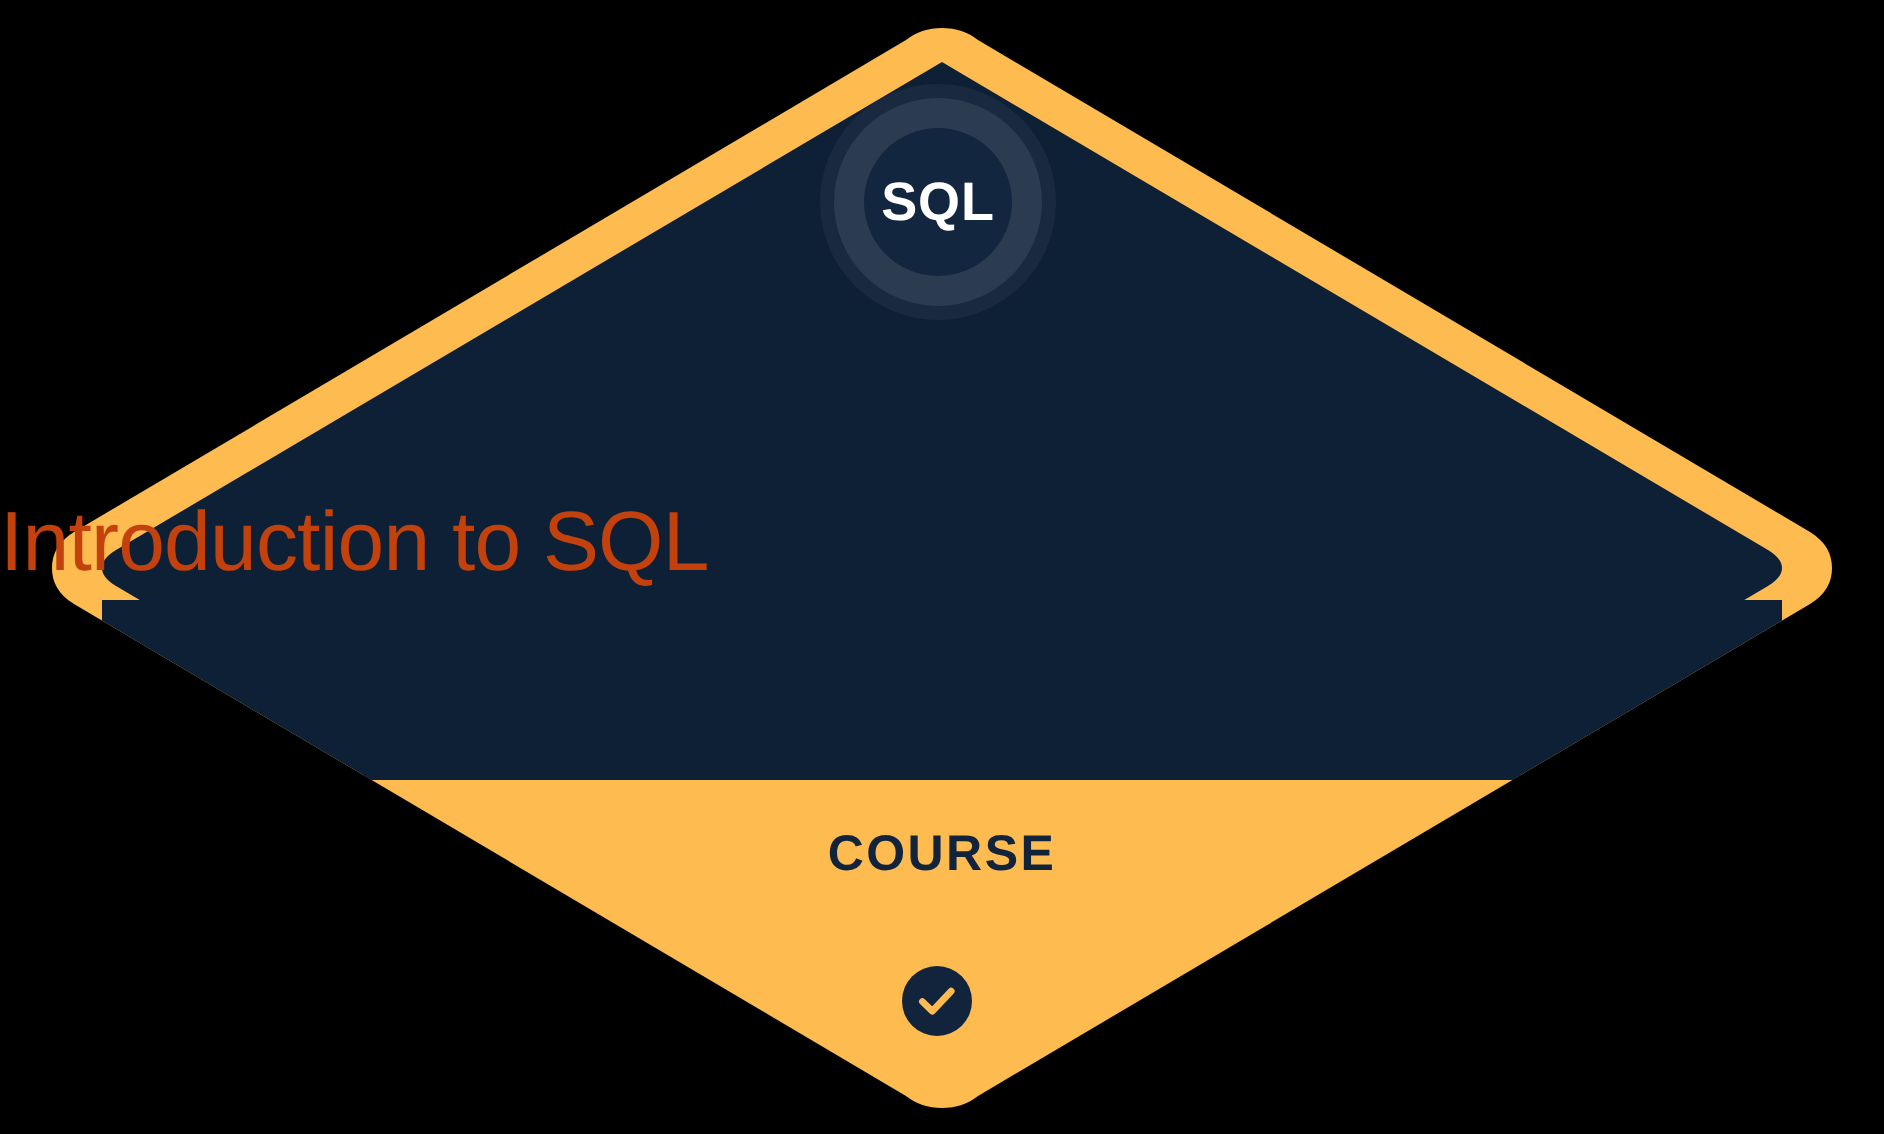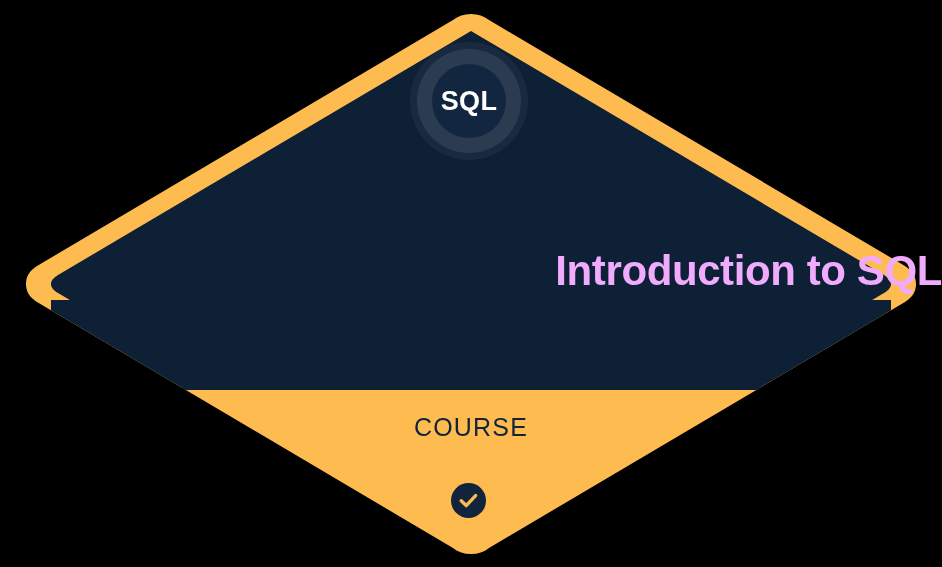--- a/index.html
+++ b/index.html
@@ -80,41 +80,41 @@
     letter-spacing: 0.4px;
     font-family: "Liberation Sans", sans-serif;
   }
 
   
   .course-title {
     position: absolute;
     left: 0;
     top: 245px;
     width: 942px;
-    text-align: right;
-    color: #f0abfc;
+    text-align: left;
+    color: #c2410c;
     font-size: 42px;
-    font-weight: bold;
+    font-weight: normal;
     letter-spacing: -0.4px;
     line-height: 52px;
     font-family: "Liberation Sans", sans-serif;
   }
 
   
   .complete-block {
     position: absolute;
     left: 0;
     top: 409px;
     width: 942px;
     text-align: center;
   }
   .complete-line {
     color: #11243c;
     font-size: 25px;
-    font-weight: normal;
+    font-weight: bold;
     letter-spacing: 1.2px;
     line-height: 36px;
     font-family: "Liberation Sans", sans-serif;
   }
 
   
   .check-badge {
     position: absolute;
     left: 451px;
     top: 483px;

